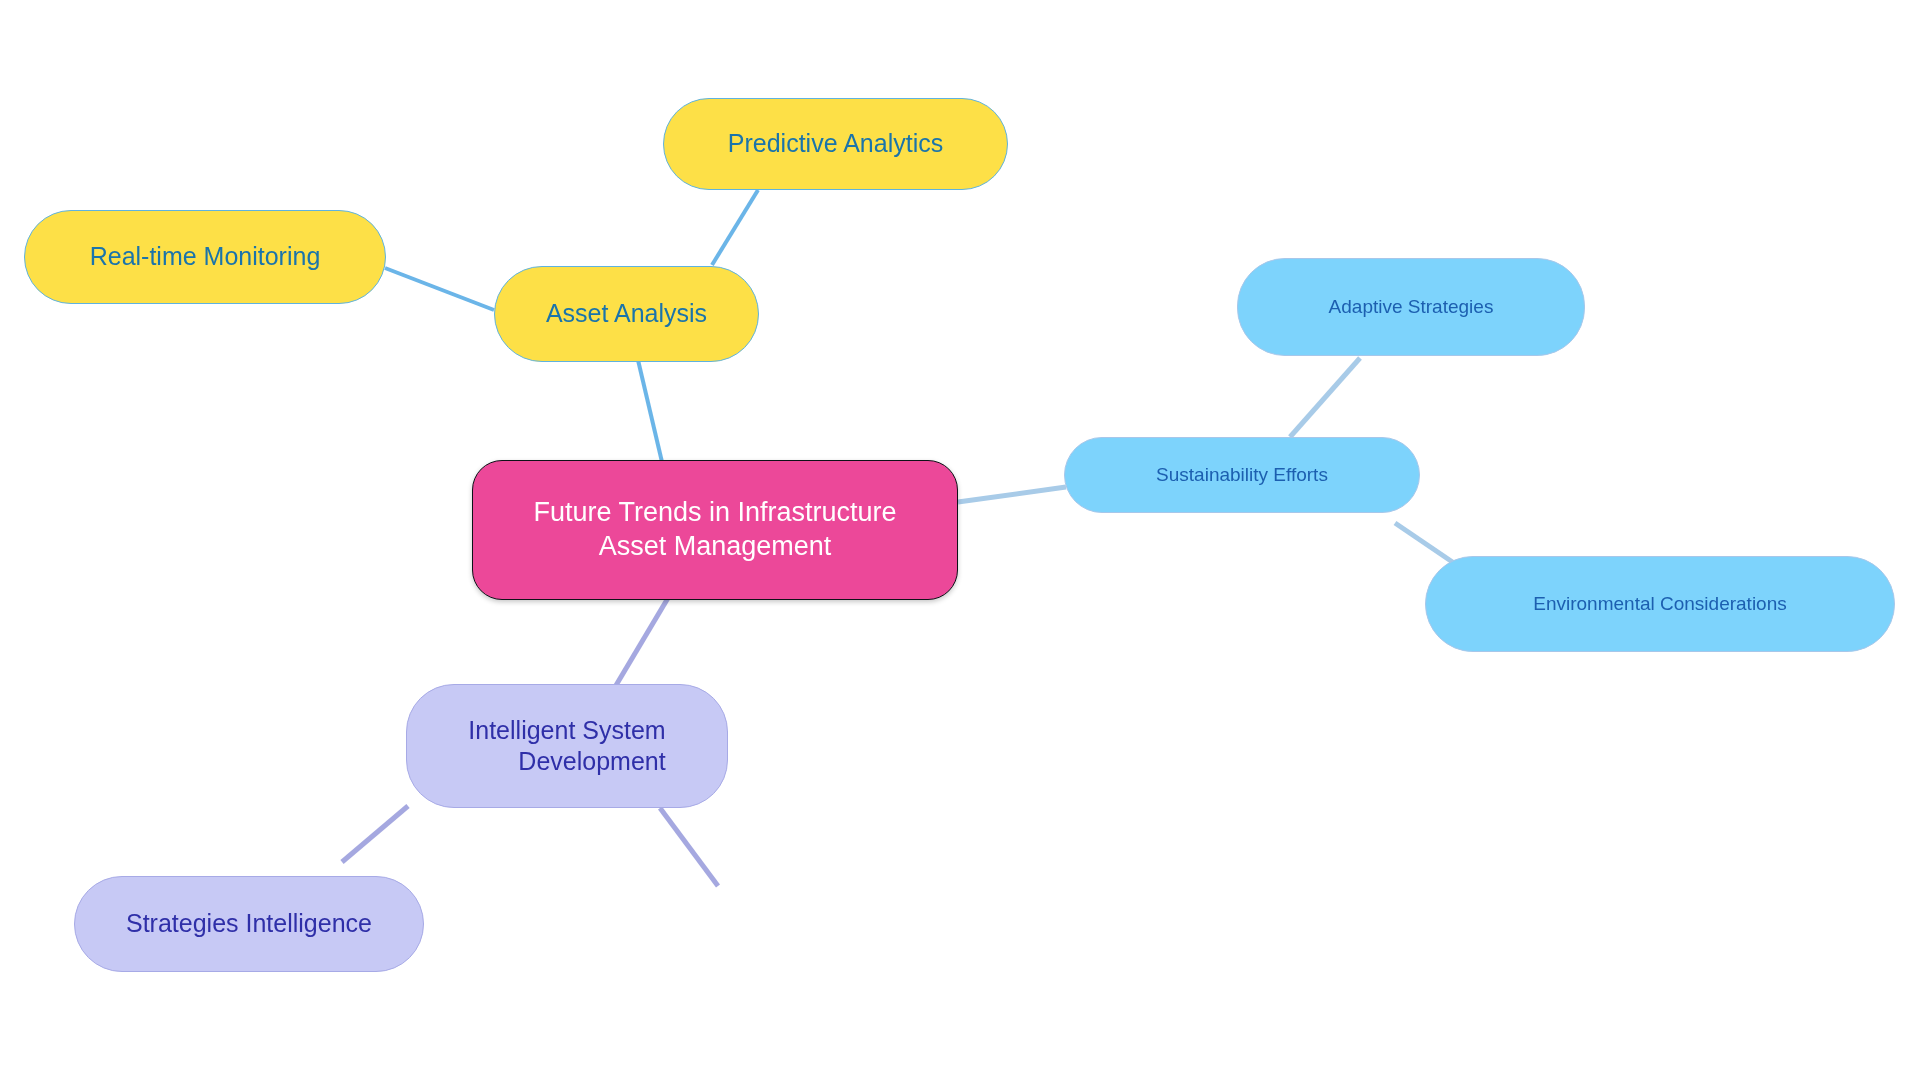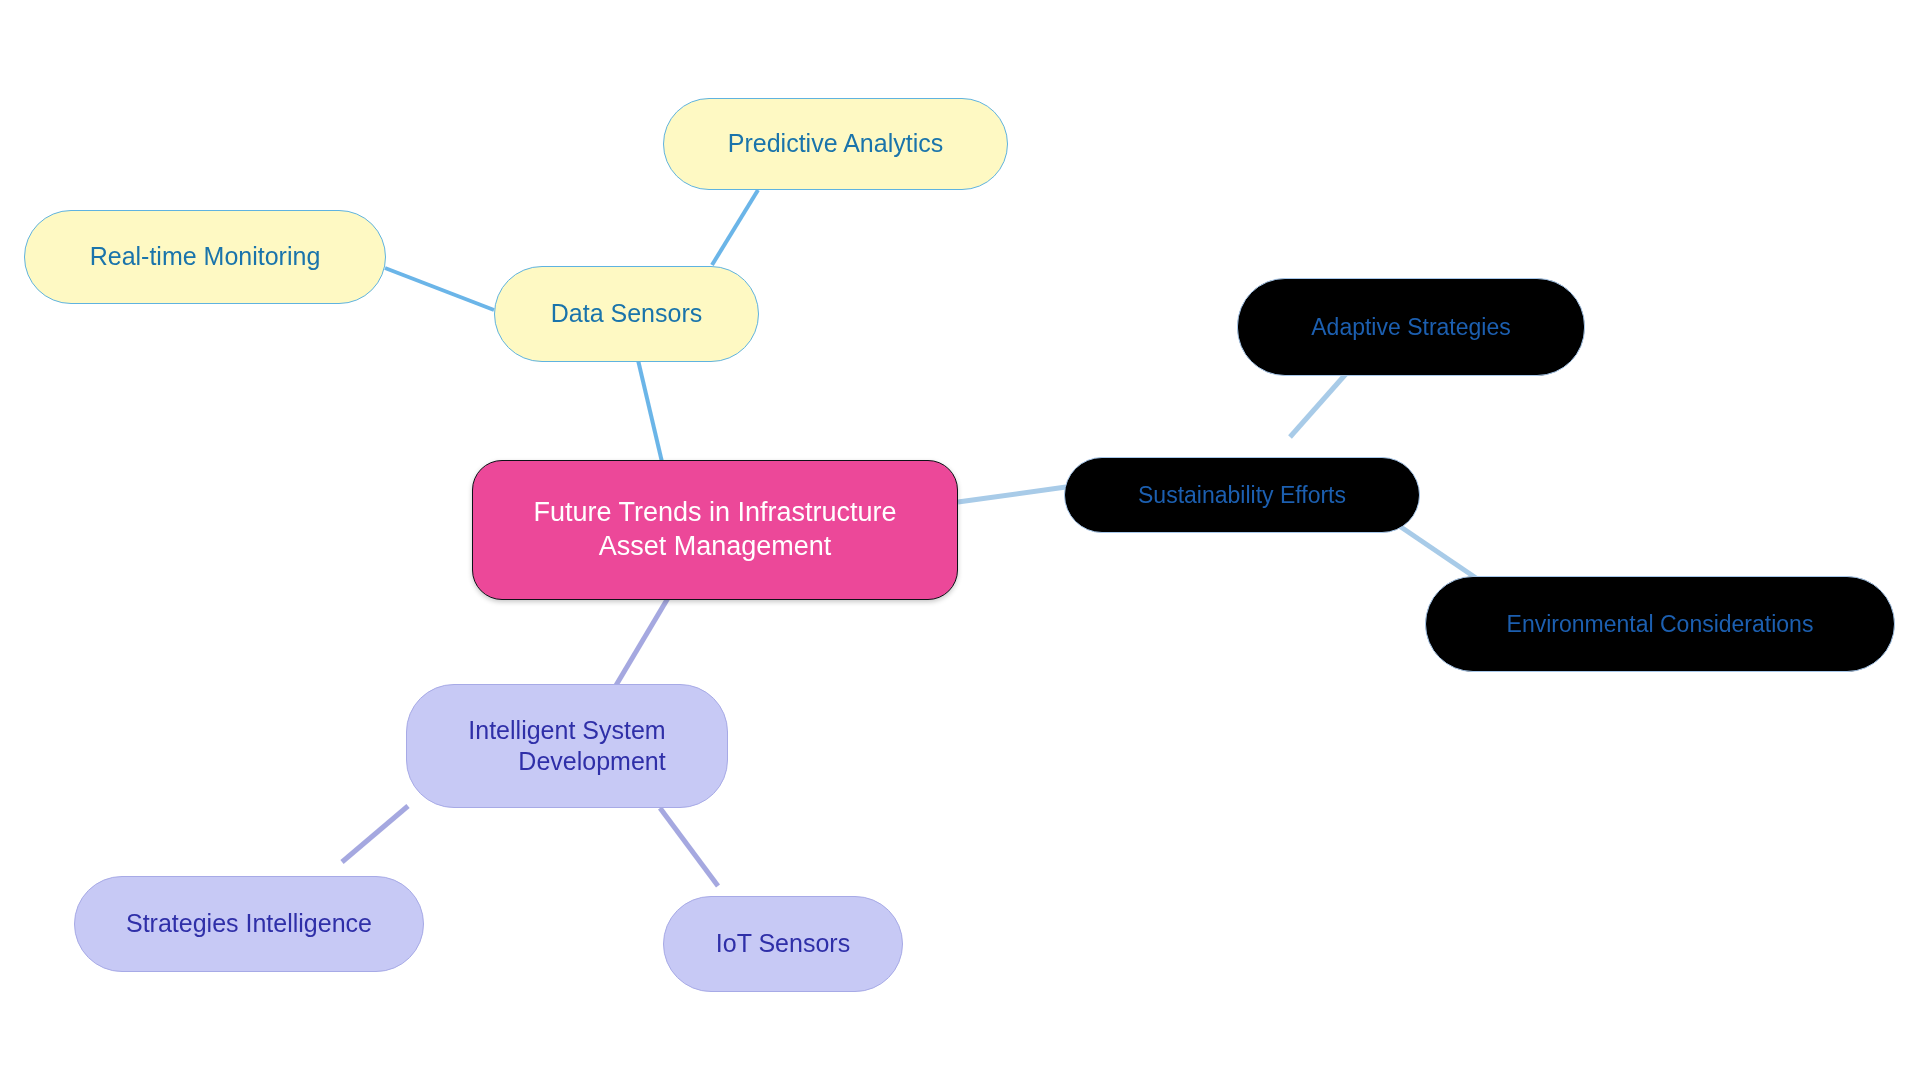--- a/index.html
+++ b/index.html
@@ -48,35 +48,34 @@
     background: #ec4899;
     border-color: #0d1117;
     color: #ffffff;
     border-radius: 30px;
     font-size: 27px;
     box-shadow: 0 2px 5px rgba(0,0,0,0.22);
   }
 
   
   .node--blue-strong {
-    background: #fef9c3;
+    background: #fde047;
     border-color: #5fb3e0;
     color: #1a74ab;
     border-radius: 48px;
     font-size: 25px;
   }
 
   
   .node--blue-pale {
-    background: #000000;
+    background: #7dd3fc;
     border-color: #a7c7ea;
     color: #1c5fb0;
     border-radius: 48px;
-    font-size: 23px;
-    margin-top: 20px;
+    font-size: 19px;
   }
 
   
   .node--purple {
     background: #c7c9f5;
     border-color: #a7aae6;
     color: #2f2fa8;
     border-radius: 48px;
     font-size: 25px;
     text-align: right;
@@ -104,32 +103,31 @@
     <line x1="668" y1="598" x2="612" y2="692" stroke="#a5a8e0" stroke-width="5"></line>
 
     <line x1="408" y1="806" x2="342" y2="862" stroke="#a5a8e0" stroke-width="5"></line>
 
     <line x1="660" y1="808" x2="718" y2="886" stroke="#a5a8e0" stroke-width="5"></line>
   </svg>
 
   <div class="node node--root" style="left:472px; top:460px; width:486px; height:140px;">Future Trends in Infrastructure
 Asset Management</div>
 
-  <div class="node node--blue-strong" style="left:494px; top:266px; width:265px; height:96px;">Data Sensors</div>
+  <div class="node node--blue-strong" style="left:494px; top:266px; width:265px; height:96px;">Asset Analysis</div>
 
   <div class="node node--blue-strong" style="left:663px; top:98px; width:345px; height:92px;">Predictive Analytics</div>
 
   <div class="node node--blue-strong" style="left:24px; top:210px; width:362px; height:94px;">Real-time Monitoring</div>
 
   <div class="node node--blue-pale" style="left:1064px; top:437px; width:356px; height:76px;">Sustainability Efforts</div>
 
   <div class="node node--blue-pale" style="left:1237px; top:258px; width:348px; height:98px;">Adaptive Strategies</div>
 
   <div class="node node--blue-pale" style="left:1425px; top:556px; width:470px; height:96px;">Environmental Considerations</div>
 
   <div class="node node--purple" style="left:406px; top:684px; width:322px; height:124px;">Intelligent System
 Development</div>
 
   <div class="node node--purple" style="left:74px; top:876px; width:350px; height:96px;">Strategies Intelligence</div>
 
-  <div class="node node--purple" style="left:663px; top:896px; width:240px; height:96px;">IoT Sensors</div>
 
 </div>
 
 </body></html>

